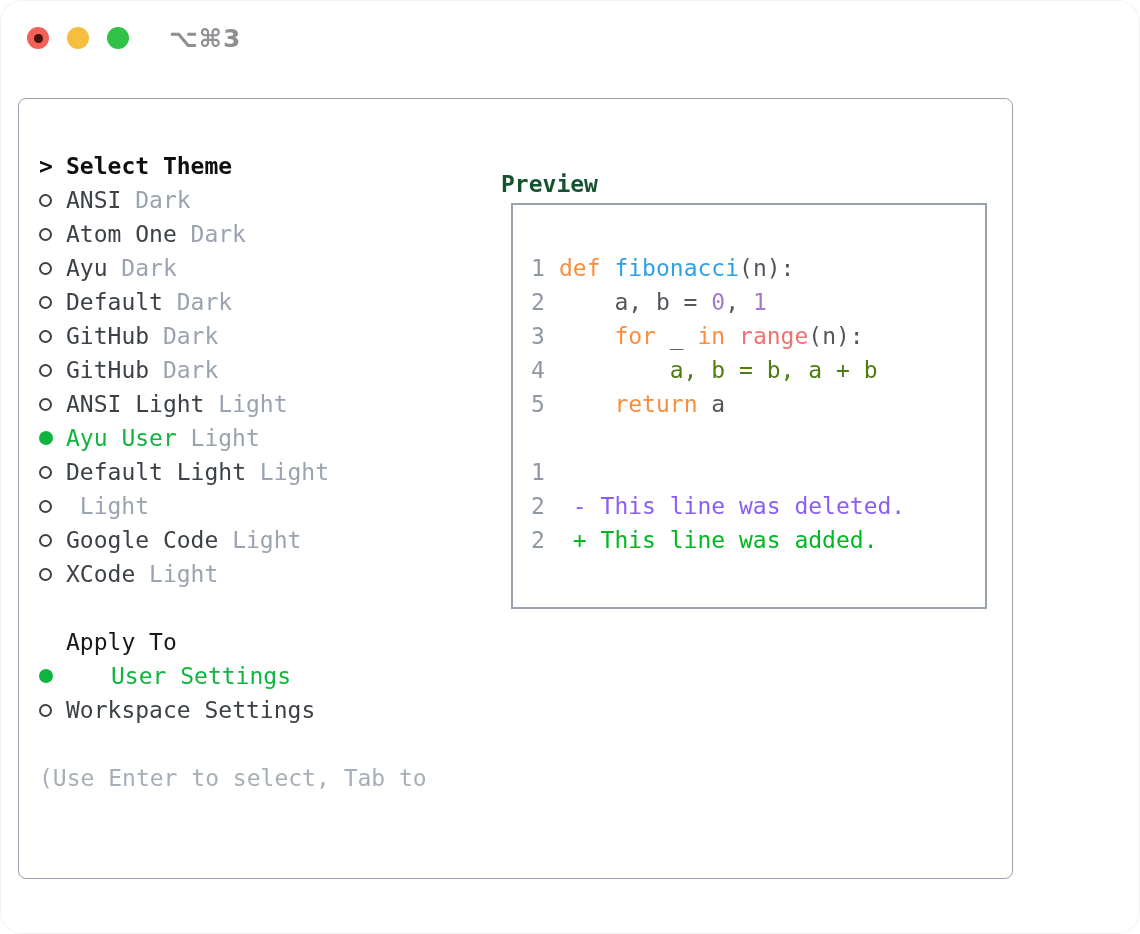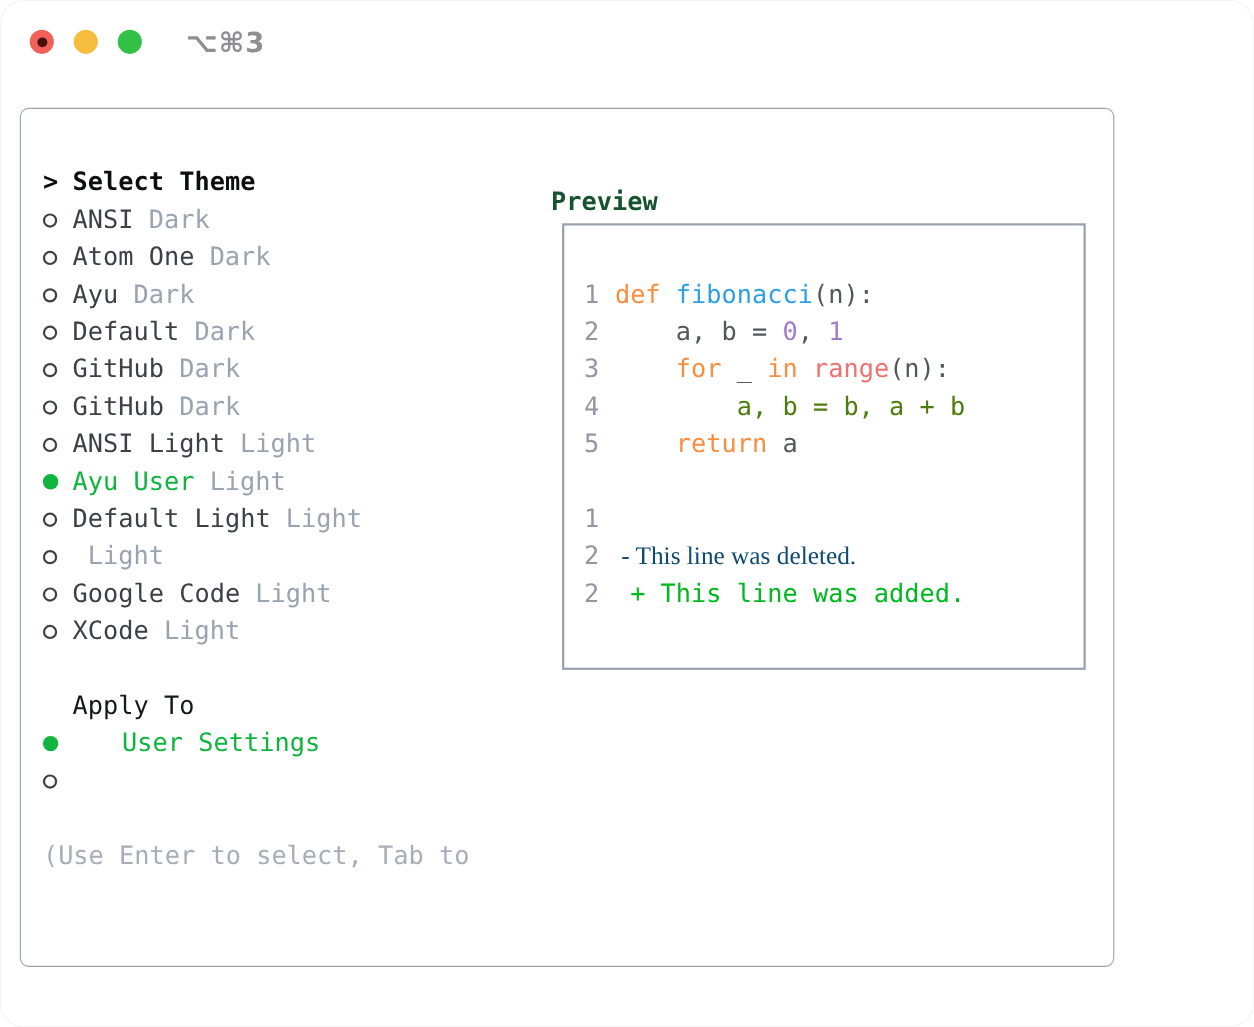--- a/index.html
+++ b/index.html
@@ -204,35 +204,35 @@
 
       <div class="spacer"></div>
 
       <div class="row">
         <span class="bullet-col"></span>
         <span class="sub-header">Apply To</span>
       </div>
 
       <div id="apply-options">
           <div class="row"><span class="bullet-col"><span class="radio selected" style="background: rgb(15, 181, 62);"></span></span><span class="item-name" style="color: rgb(15, 181, 62); margin-left: 45px;">User Settings</span></div>
-          <div class="row"><span class="bullet-col"><span class="radio"></span></span></div>
+          <div class="row"><span class="bullet-col"><span class="radio"></span></span><span class="item-name">Workspace Settings</span></div>
         </div>
 
       <div class="spacer"></div>
 
       <div class="hint-line">(Use Enter to select, Tab to</div>
     </div>
 
     <div class="preview-header">Preview</div>
     <div class="preview-box" id="preview-box">
         <div class="code-row"><span class="ln" style="color: rgb(143, 152, 163);">1</span><span class="code-content"><span style="color: rgb(250, 141, 62);">def</span><span style="color: rgb(83, 87, 92);"> </span><span style="color: rgb(45, 160, 230);">fibonacci</span><span style="color: rgb(83, 87, 92);">(n):</span></span></div>
         <div class="code-row"><span class="ln" style="color: rgb(143, 152, 163);">2</span><span class="code-content"><span style="color: rgb(83, 87, 92);">    a, b = </span><span style="color: rgb(163, 122, 204);">0</span><span style="color: rgb(83, 87, 92);">, </span><span style="color: rgb(163, 122, 204);">1</span></span></div>
         <div class="code-row"><span class="ln" style="color: rgb(143, 152, 163);">3</span><span class="code-content"><span style="color: rgb(83, 87, 92);">    </span><span style="color: rgb(250, 141, 62);">for</span><span style="color: rgb(83, 87, 92);"> _ </span><span style="color: rgb(250, 141, 62);">in</span><span style="color: rgb(83, 87, 92);"> </span><span style="color: rgb(240, 113, 113);">range</span><span style="color: rgb(83, 87, 92);">(n):</span></span></div>
         <div class="code-row"><span class="ln" style="color: rgb(143, 152, 163);">4</span><span class="code-content"><span style="color: #4d7c0f;">        a, b = b, a + b</span></span></div>
         <div class="code-row"><span class="ln" style="color: rgb(143, 152, 163);">5</span><span class="code-content"><span style="color: rgb(83, 87, 92);">    </span><span style="color: rgb(250, 141, 62);">return</span><span style="color: rgb(83, 87, 92);"> a</span></span></div>
         <div class="code-row"><span class="ln" style="color: rgb(143, 152, 163);"></span><span class="code-content"></span></div>
         <div class="code-row"><span class="ln" style="color: rgb(143, 152, 163);">1</span></div>
-        <div class="code-row"><span class="ln" style="color: rgb(143, 152, 163);">2</span><span class="code-content"><span style="color: #0c4a6e; font-family: Liberation Serif, serif;"> - This line was deleted.</span></span></div>
+        <div class="code-row"><span class="ln" style="color: rgb(143, 152, 163);">2</span><span class="code-content"><span style="color: #8b5cf6;"> - This line was deleted.</span></span></div>
         <div class="code-row"><span class="ln" style="color: rgb(143, 152, 163);">2</span><span class="code-content"><span style="color: rgb(0, 184, 31);"> + This line was added.</span></span></div>
       </div>
 
   </div>
 </div>
 
 </body></html>

